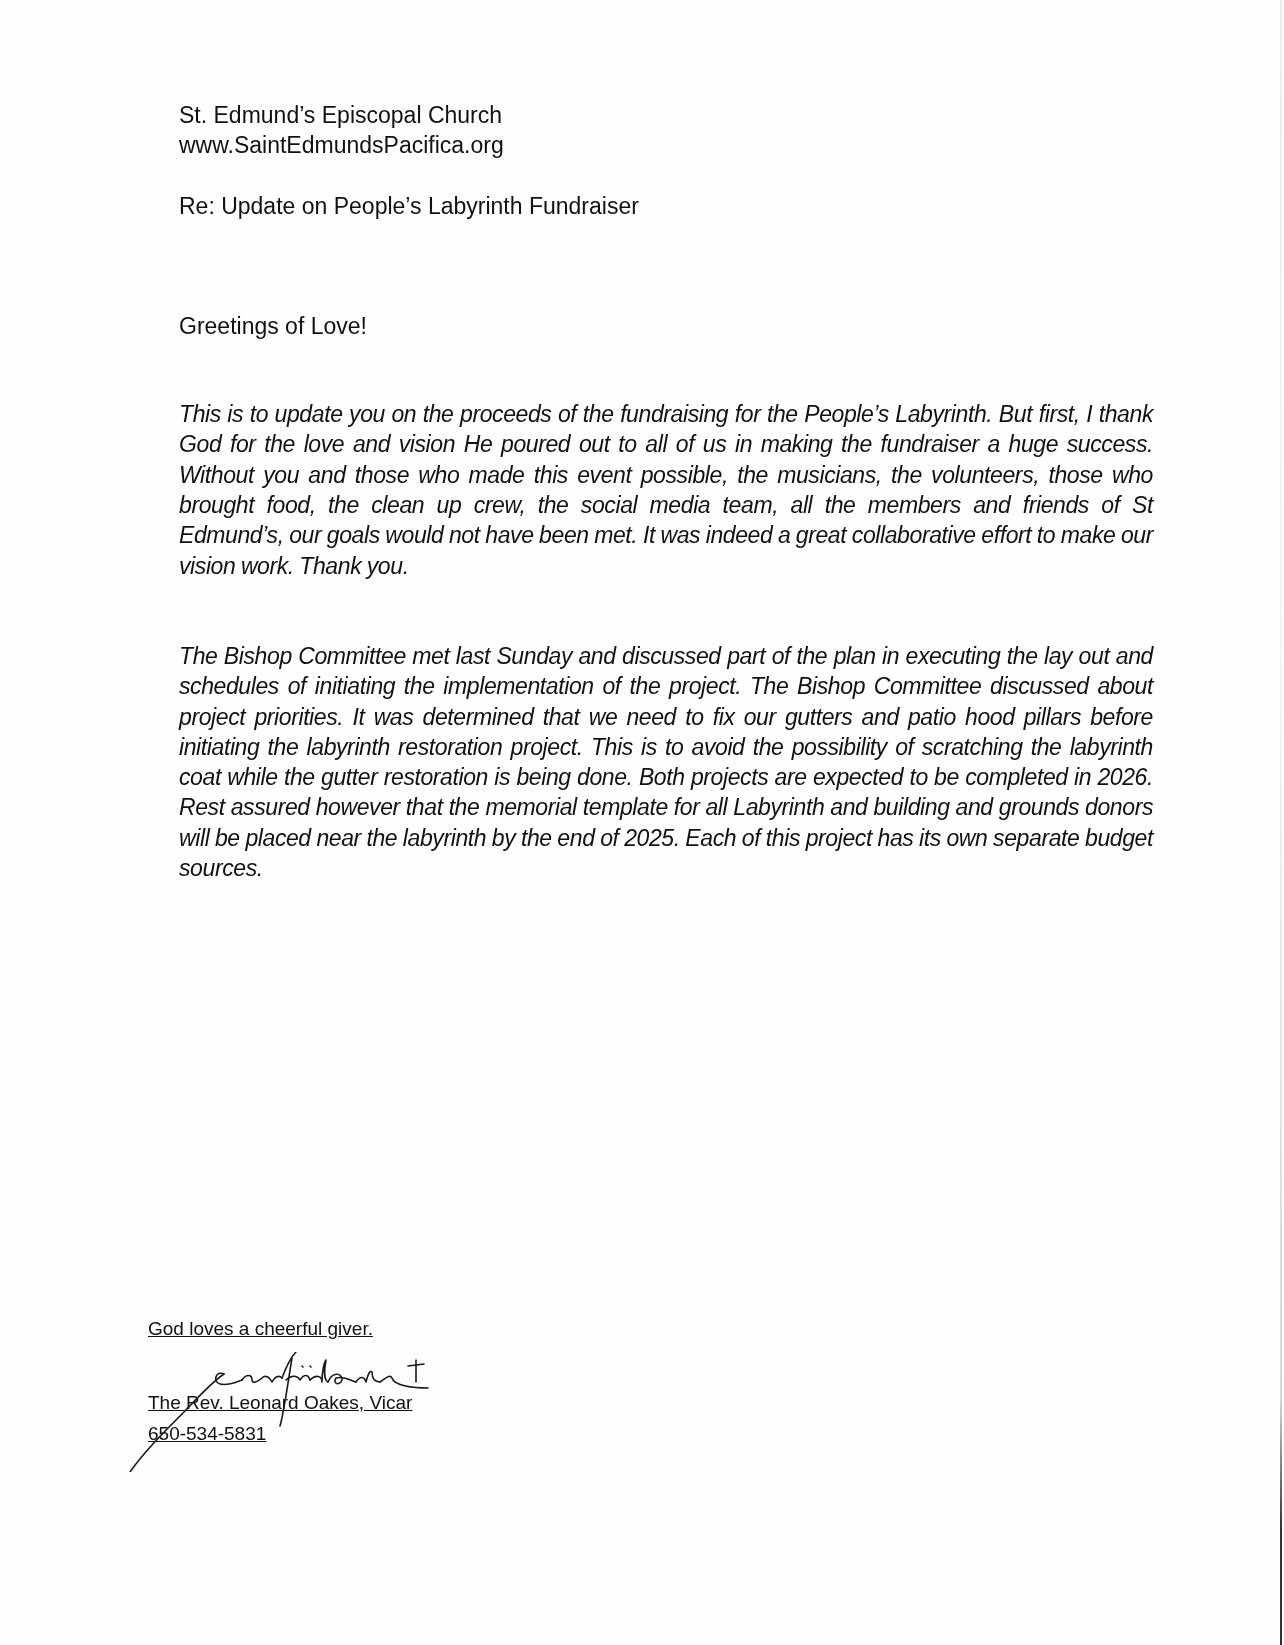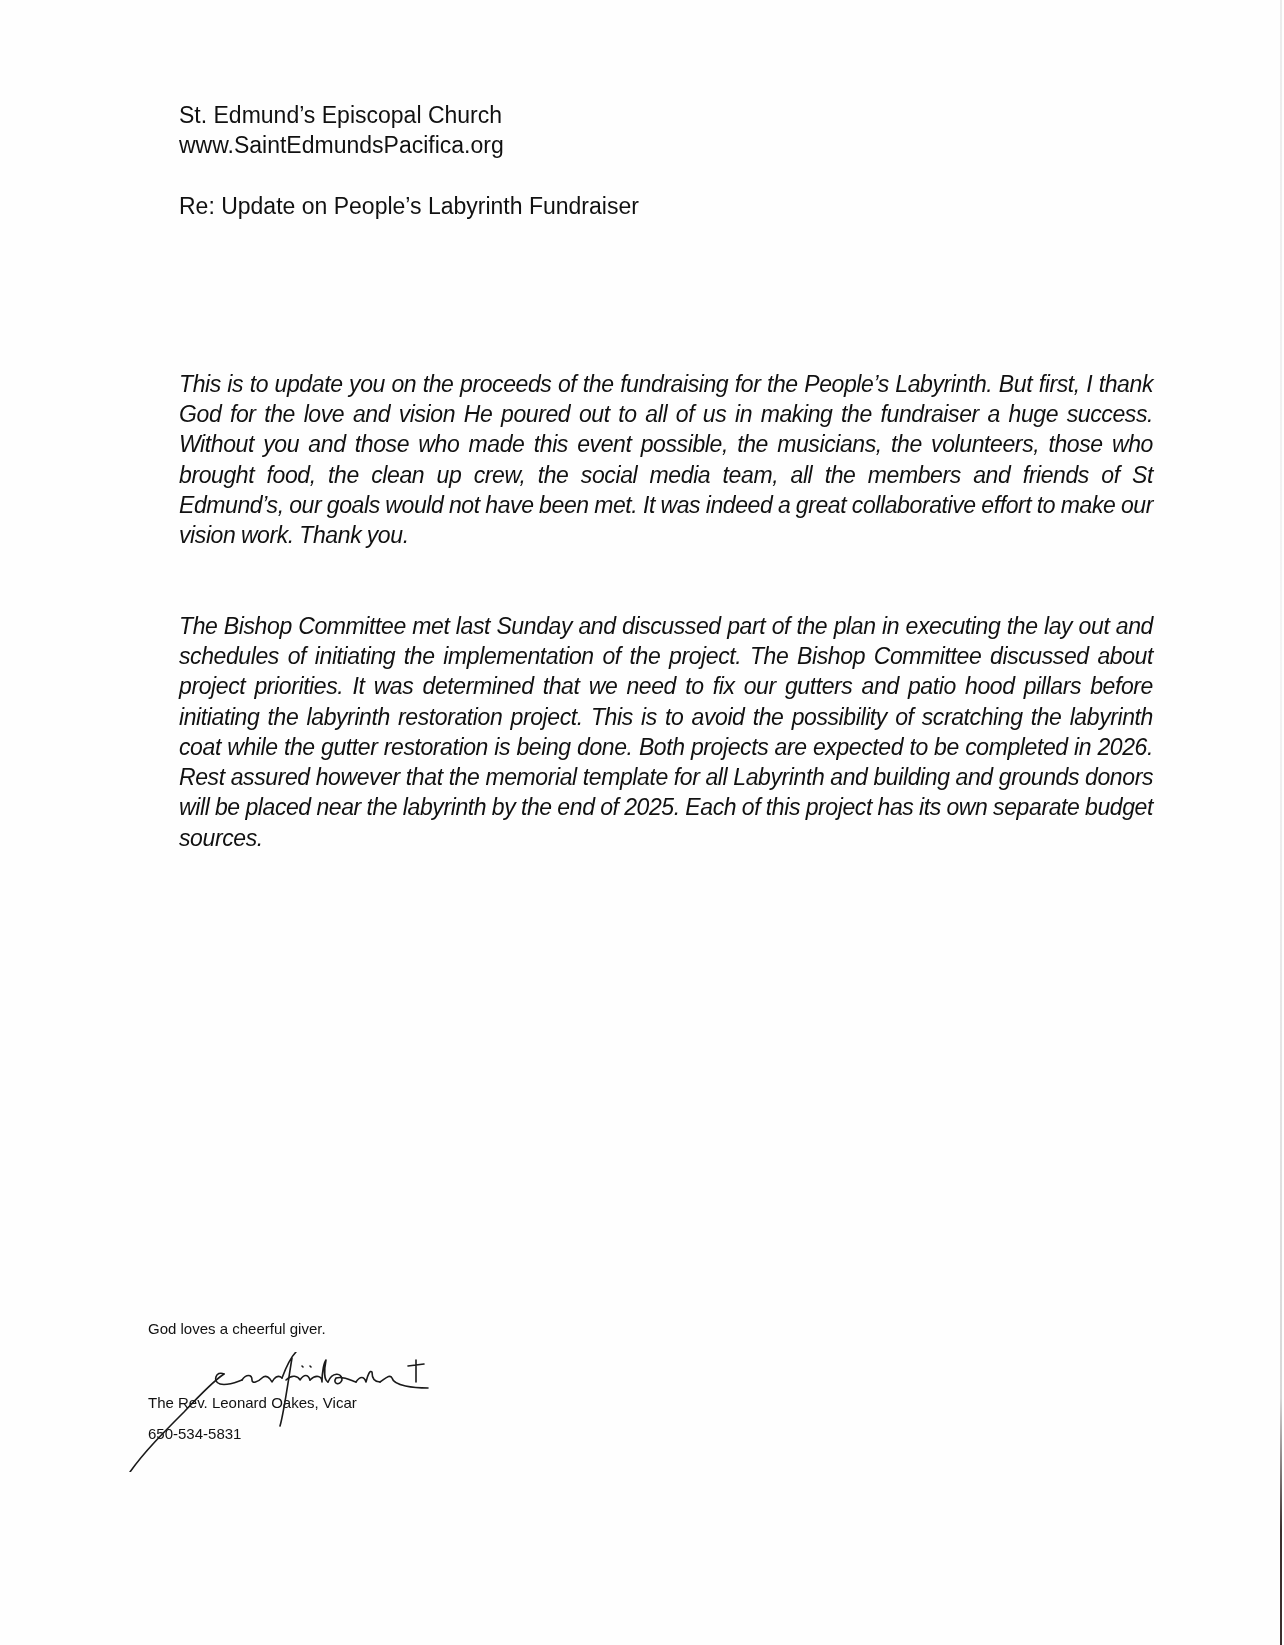--- a/index.html
+++ b/index.html
@@ -56,22 +56,23 @@
     }
     .salutation {
       text-align: justify;
       text-align-last: left;
     }
     .closing-area {
       position: absolute;
       left: 148px;
       top: 1314px;
       width: 600px;
-      font-size: 15px;
+      font-size: 19px;
       line-height: 30.3px;
+      text-decoration: underline;
     }
     .signature {
       position: absolute;
       left: 124px;
       top: 1352px;
       width: 330px;
       height: 120px;
     }
     .sig-name { margin-top: 44px; display: block; }
     .sig-phone { display: block; }
@@ -89,20 +90,21 @@
     </div>
 
     <div class="gap-sm"></div>
     <p class="block">Re: Update on People’s Labyrinth Fundraiser</p>
 
     <div class="gap-sm"></div>
 
     <div class="gap-sm"></div>
 
     <div class="gap-sm"></div>
+    <p class="block">Greetings of Love!</p>
 
     <div class="gap-lg"></div>
     <p class="block justify condensed">This is to update you on the proceeds of the fundraising for the People’s Labyrinth. But first, I thank God for the love and vision He poured out to all of us in making the fundraiser a huge success. Without you and those who made this event possible, the musicians, the volunteers, those who brought food, the clean up crew, the social media team, all the members and friends of St Edmund’s, our goals would not have been met. It was indeed a great collaborative effort to make our vision work. Thank you.</p>
 
     <div class="gap-md"></div>
 
     <div class="gap-md"></div>
     <p class="block justify condensed">The Bishop Committee met last Sunday and discussed part of the plan in executing the lay out and schedules of initiating the implementation of the project. The Bishop Committee discussed about project priorities. It was determined that we need to fix our gutters and patio hood pillars before initiating the labyrinth restoration project. This is to avoid the possibility of scratching the labyrinth coat while the gutter restoration is being done. Both projects are expected to be completed in 2026. Rest assured however that the memorial template for all Labyrinth and building and grounds donors will be placed near the labyrinth by the end of 2025. Each of this project has its own separate budget sources.</p>
 
     <div class="gap-md"></div>

